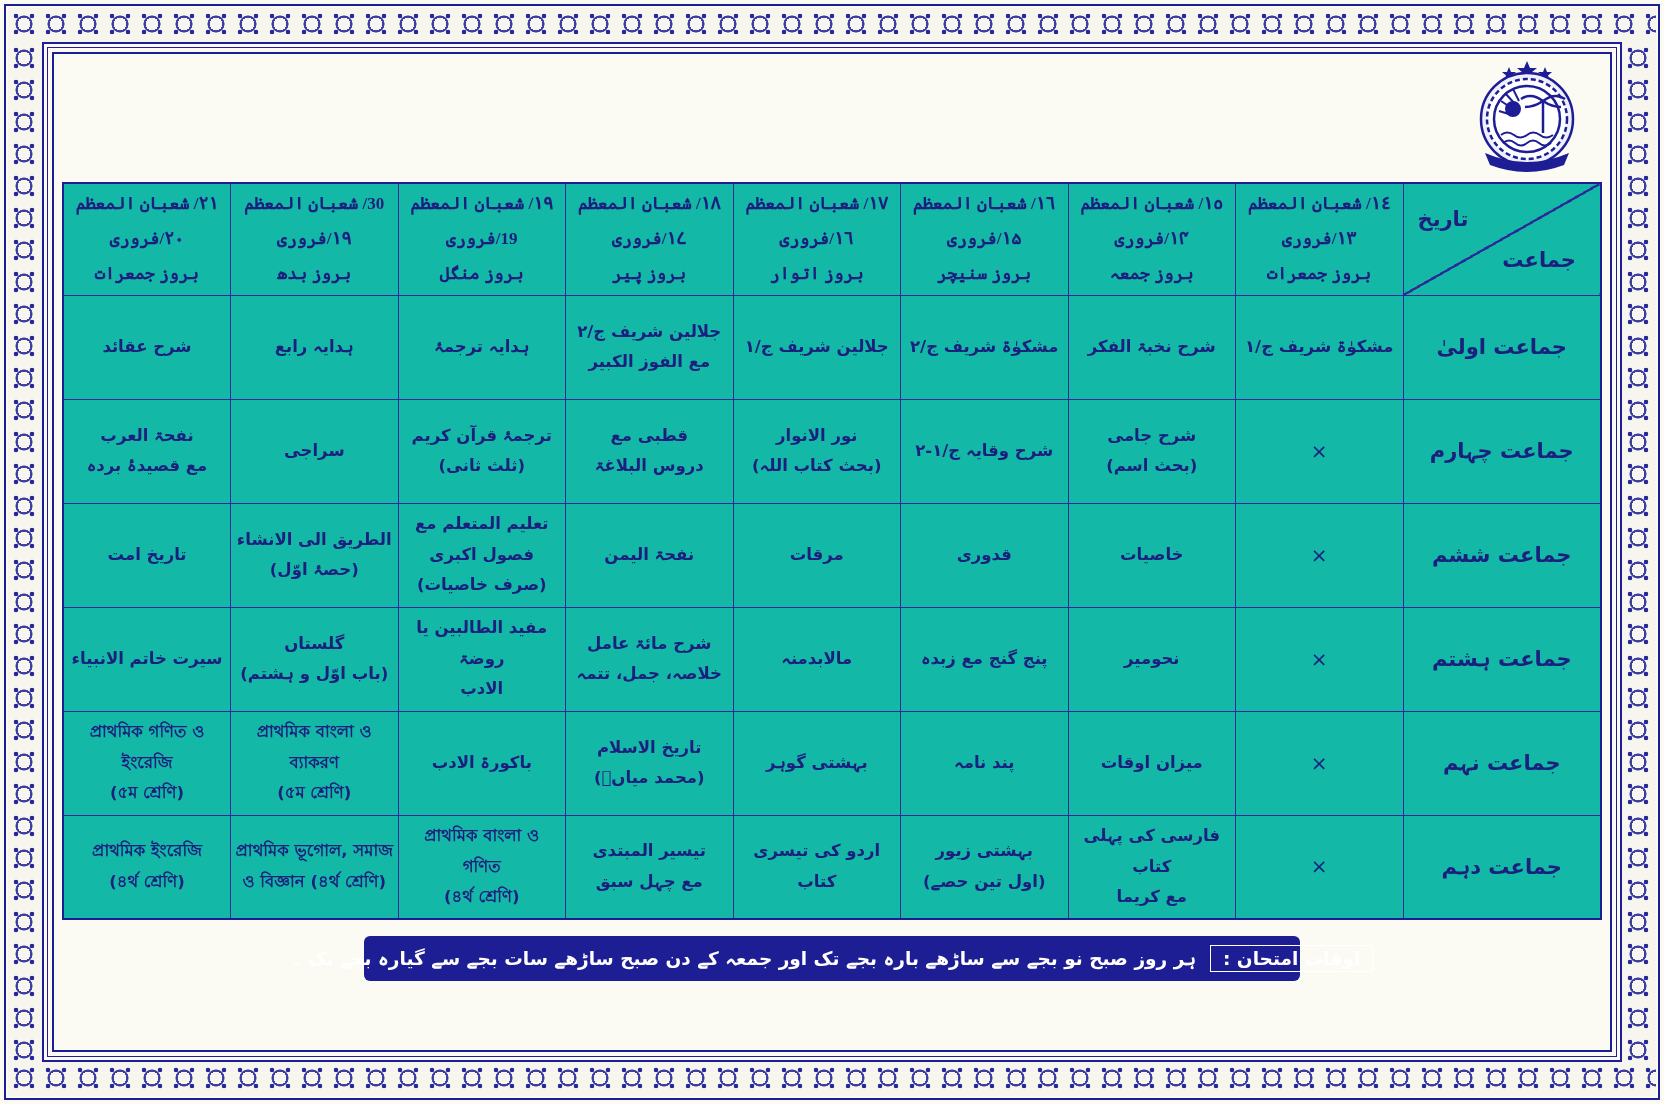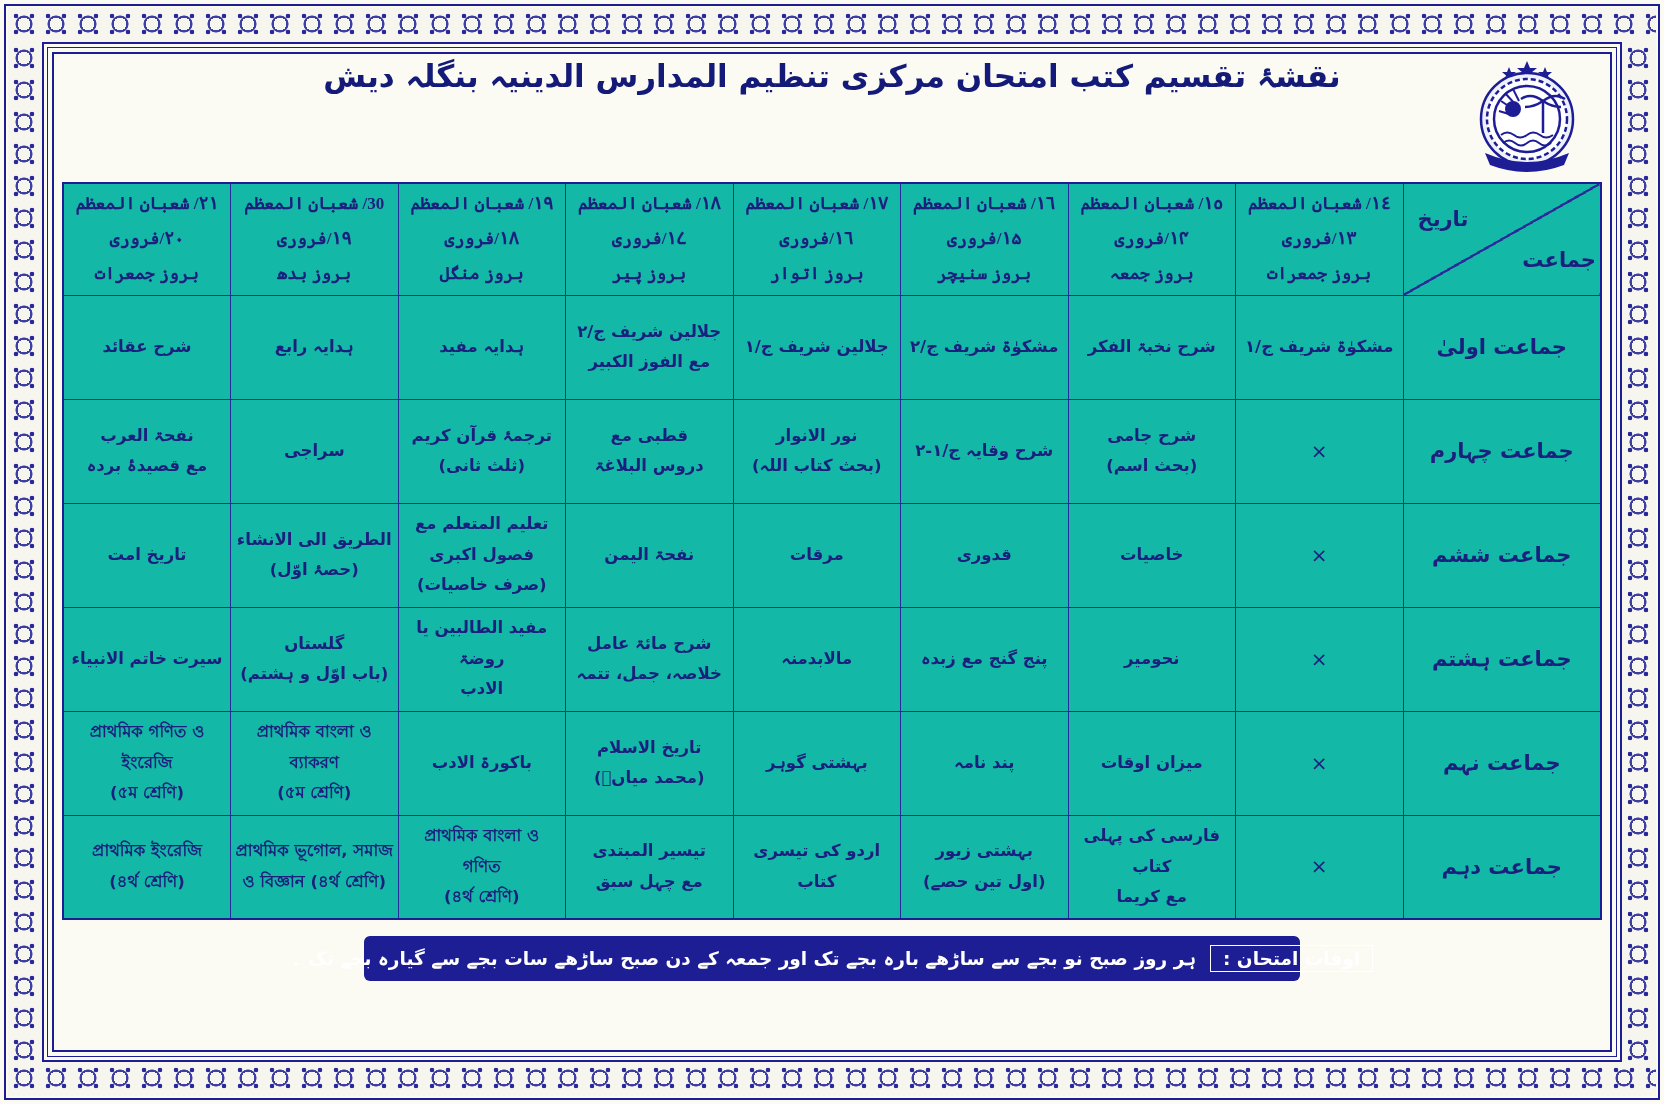--- a/index.html
+++ b/index.html
@@ -51,21 +51,21 @@
   th.rowlabel{font-size:21px;font-weight:bold;}
   td.cell{font-size:16.5px;font-weight:bold;line-height:1.85;}
   td.cell span{white-space:pre-line;}
   td.cell .xmark{font-size:20px;font-weight:normal;}
   
   th.corner{position:relative;padding:0;
     background:linear-gradient(to left top,
       transparent calc(50% - 1.2px), #2a2a9a calc(50% - 1.2px) calc(50% + 1.2px), transparent calc(50% + 1.2px));
   }
   th.corner .c-top{position:absolute;top:14px;left:14px;font-size:21px;font-weight:bold;}
-  th.corner .c-bottom{position:absolute;bottom:12px;right:4px;font-size:21px;font-weight:bold;}
+  th.corner .c-bottom{position:absolute;bottom:12px;right:24px;font-size:21px;font-weight:bold;}
   
   .banner{
     margin:16px auto 0 auto;width:900px;
     background:#1d1d94;color:#ffffff;border-radius:6px;
     display:flex;align-items:center;justify-content:center;gap:14px;
     padding:9px 18px;font-size:18.5px;font-weight:bold;
   }
   .banner .b-label{border:1.6px solid #ffffff;padding:2px 12px;white-space:nowrap;}
   .banner .b-text{white-space:nowrap;}
 </style>
@@ -110,21 +110,20 @@
             </g>
             <g stroke-width="2">
               <path d="M40 78 q6 -5 13 0 q6 5 13 0 q6 -5 13 0 q6 5 13 0"></path>
               <path d="M42 86 q6 -5 12 0 q6 5 12 0 q6 -5 12 0 q6 5 12 0"></path>
             </g>
             <path d="M24 96 q42 18 84 0 l-5 12 q-37 14 -74 0 z" fill="#1d1d96" stroke="none"></path>
           </g>
         </svg>
       </div>
       <div class="titles">
-        <div class="main-title">نقشۂ تقسیم کتب امتحان مرکزی تنظیم المدارس الدینیہ بنگلہ دیش</div>
       </div>
     </div>
 
     <table class="sched" dir="rtl">
       <colgroup>
         <col class="lblcol">
           <col>
           <col>
           <col>
           <col>
@@ -159,21 +158,21 @@
             <div class="h-line">۱۶/فروری</div>
             <div class="h-line">بروز اتوار</div>
           </th>
           <th>
             <div class="h-line">١٨/ شعبان المعظم</div>
             <div class="h-line">۱۷/فروری</div>
             <div class="h-line">بروز پیر</div>
           </th>
           <th>
             <div class="h-line">١٩/ شعبان المعظم</div>
-            <div class="h-line">۱۸/فروری</div>
+            <div class="h-line">19/فروری</div>
             <div class="h-line">بروز منگل</div>
           </th>
           <th>
             <div class="h-line">30/ شعبان المعظم</div>
             <div class="h-line">۱۹/فروری</div>
             <div class="h-line">بروز بدھ</div>
           </th>
           <th>
             <div class="h-line">٢١/ شعبان المعظم</div>
             <div class="h-line">۲۰/فروری</div>
@@ -183,21 +182,21 @@
       </thead>
       <tbody>
         <tr>
           <th class="rowlabel">جماعت اولیٰ</th>
           <td class="cell"><span>مشکوٰۃ شریف ج/۱</span></td>
           <td class="cell"><span>شرح نخبۃ الفکر</span></td>
           <td class="cell"><span>مشکوٰۃ شریف ج/۲</span></td>
           <td class="cell"><span>جلالین شریف ج/۱</span></td>
           <td class="cell"><span>جلالین شریف ج/۲
 مع الفوز الکبیر</span></td>
-          <td class="cell"><span>ہدایہ مفید</span></td>
+          <td class="cell"><span>ہدایہ ترجمۂ</span></td>
           <td class="cell"><span>ہدایہ رابع</span></td>
           <td class="cell"><span>شرح عقائد</span></td>
         </tr>
         <tr>
           <th class="rowlabel">جماعت چہارم</th>
           <td class="cell"><span class="xmark">×</span></td>
           <td class="cell"><span>شرح جامی
 (بحث اسم)</span></td>
           <td class="cell"><span>شرح وقایہ ج/۱-۲</span></td>
           <td class="cell"><span>نور الانوار

